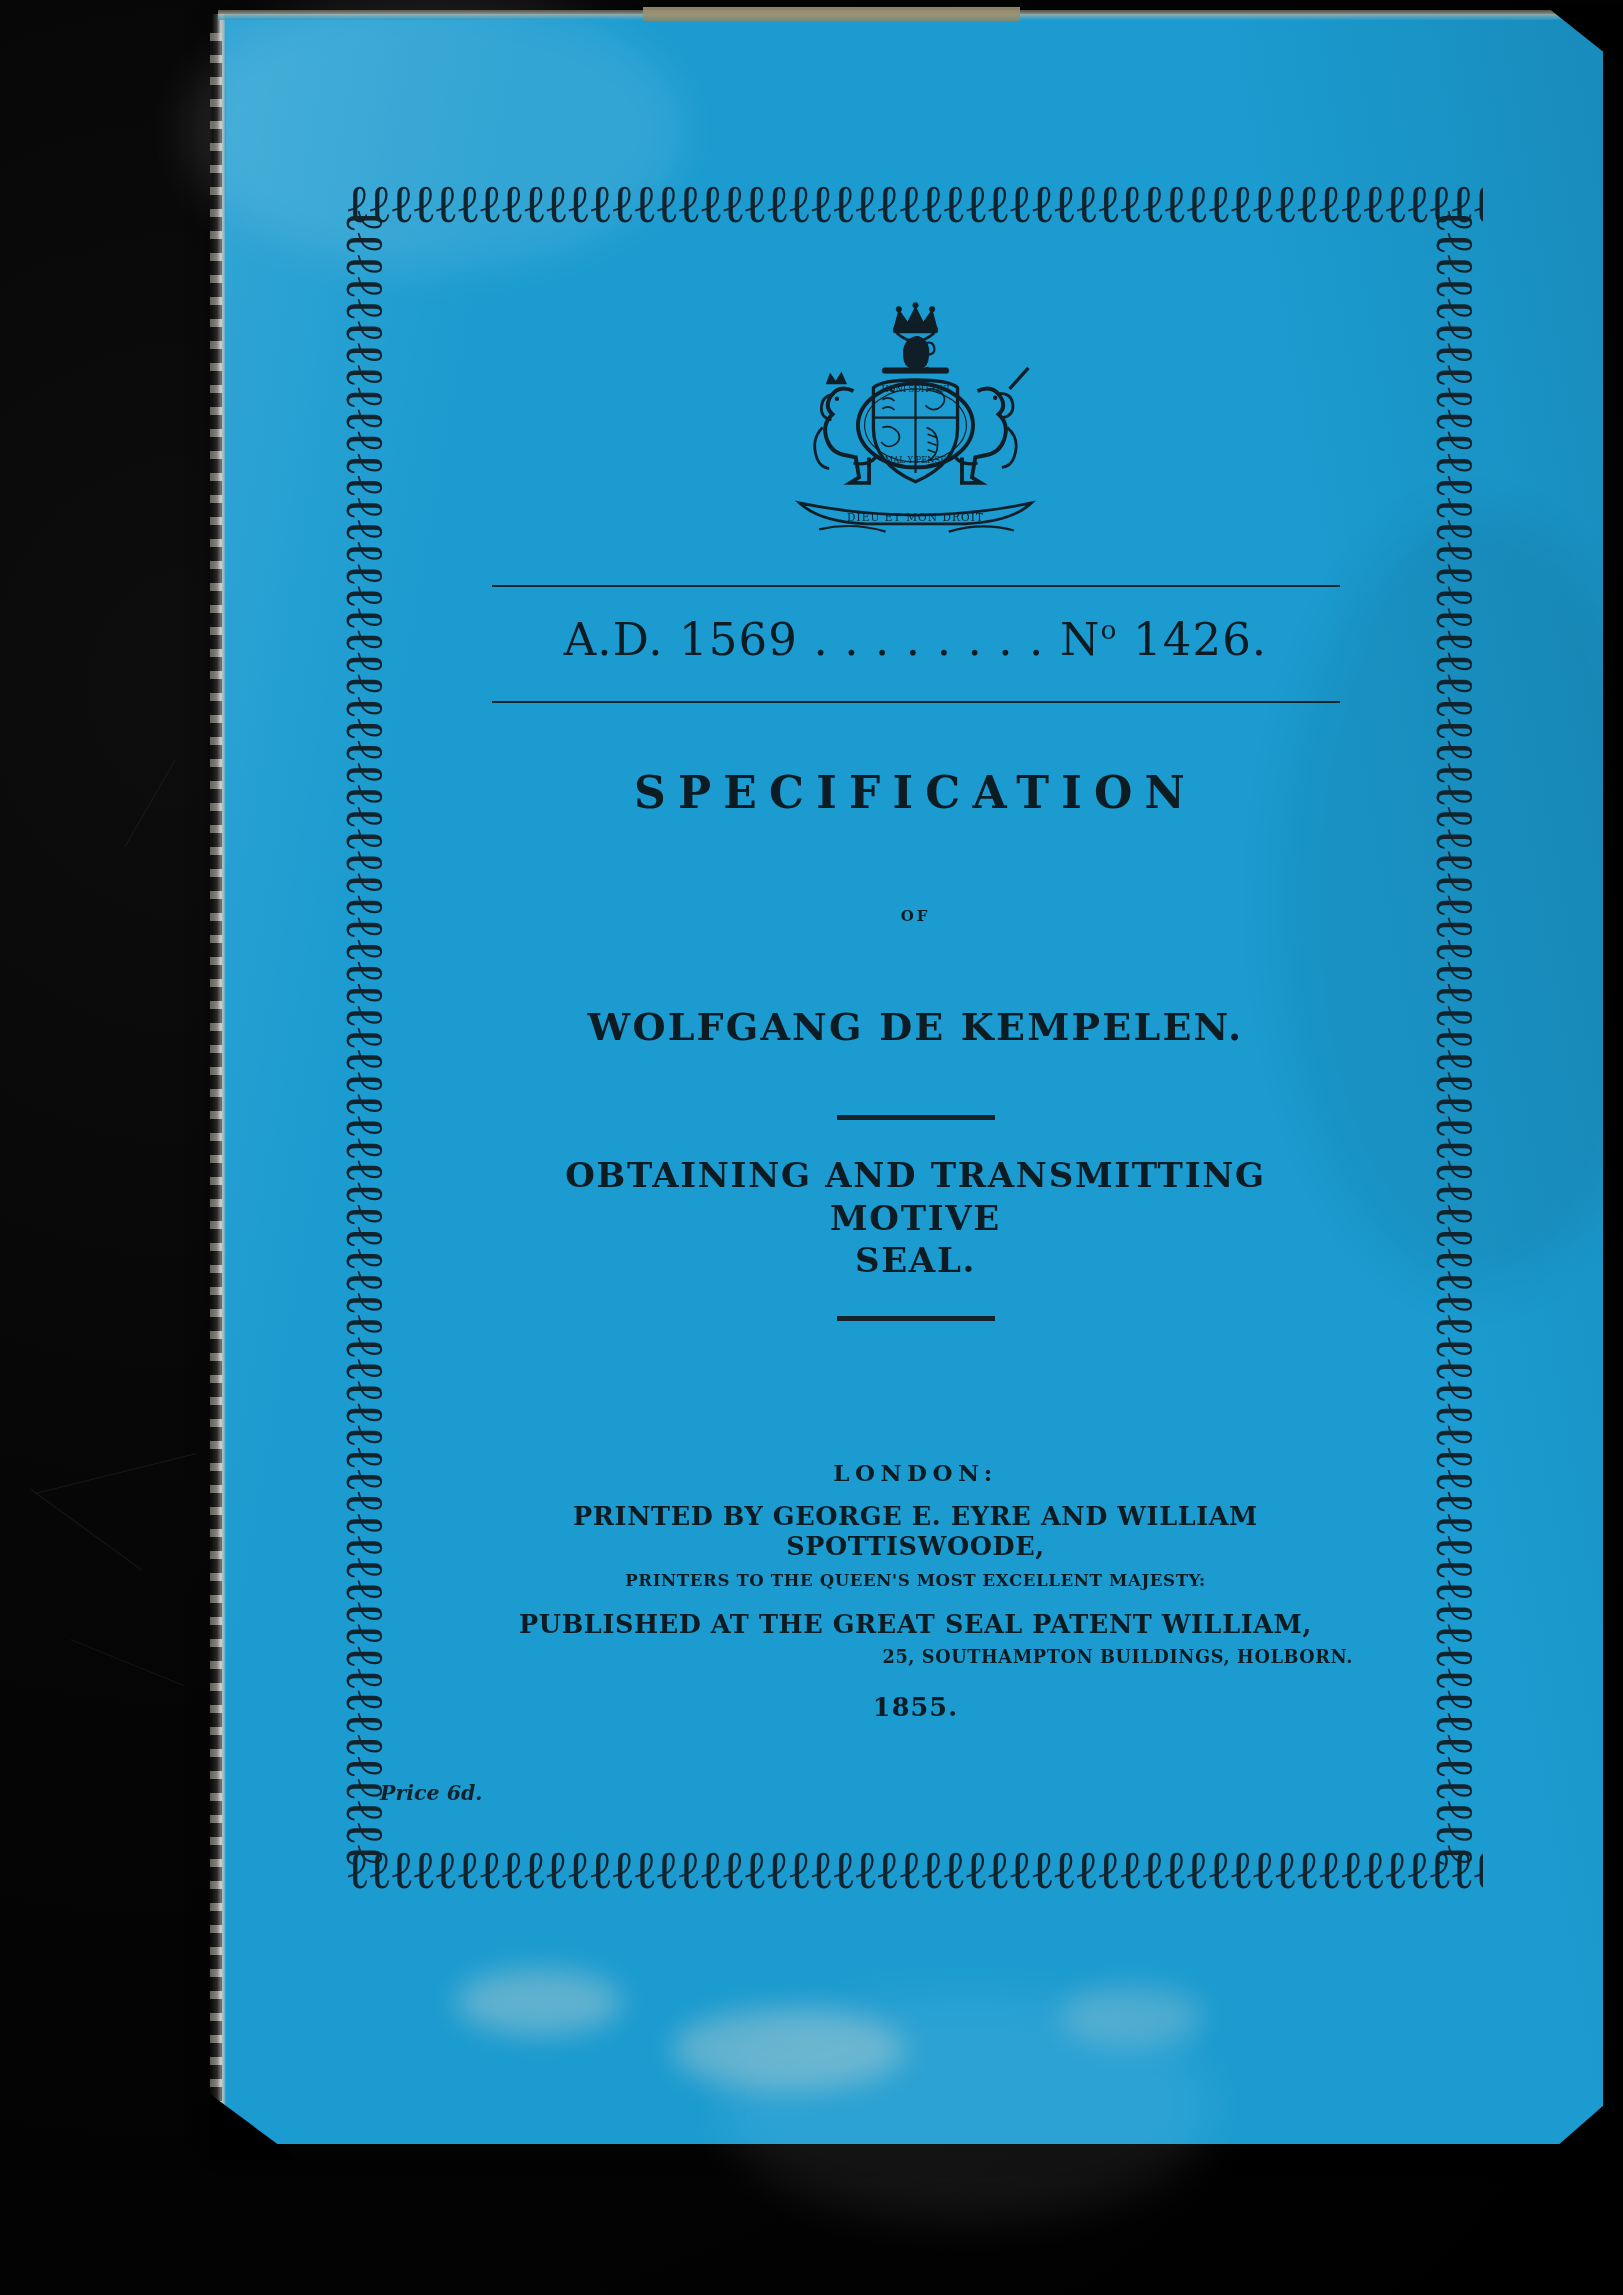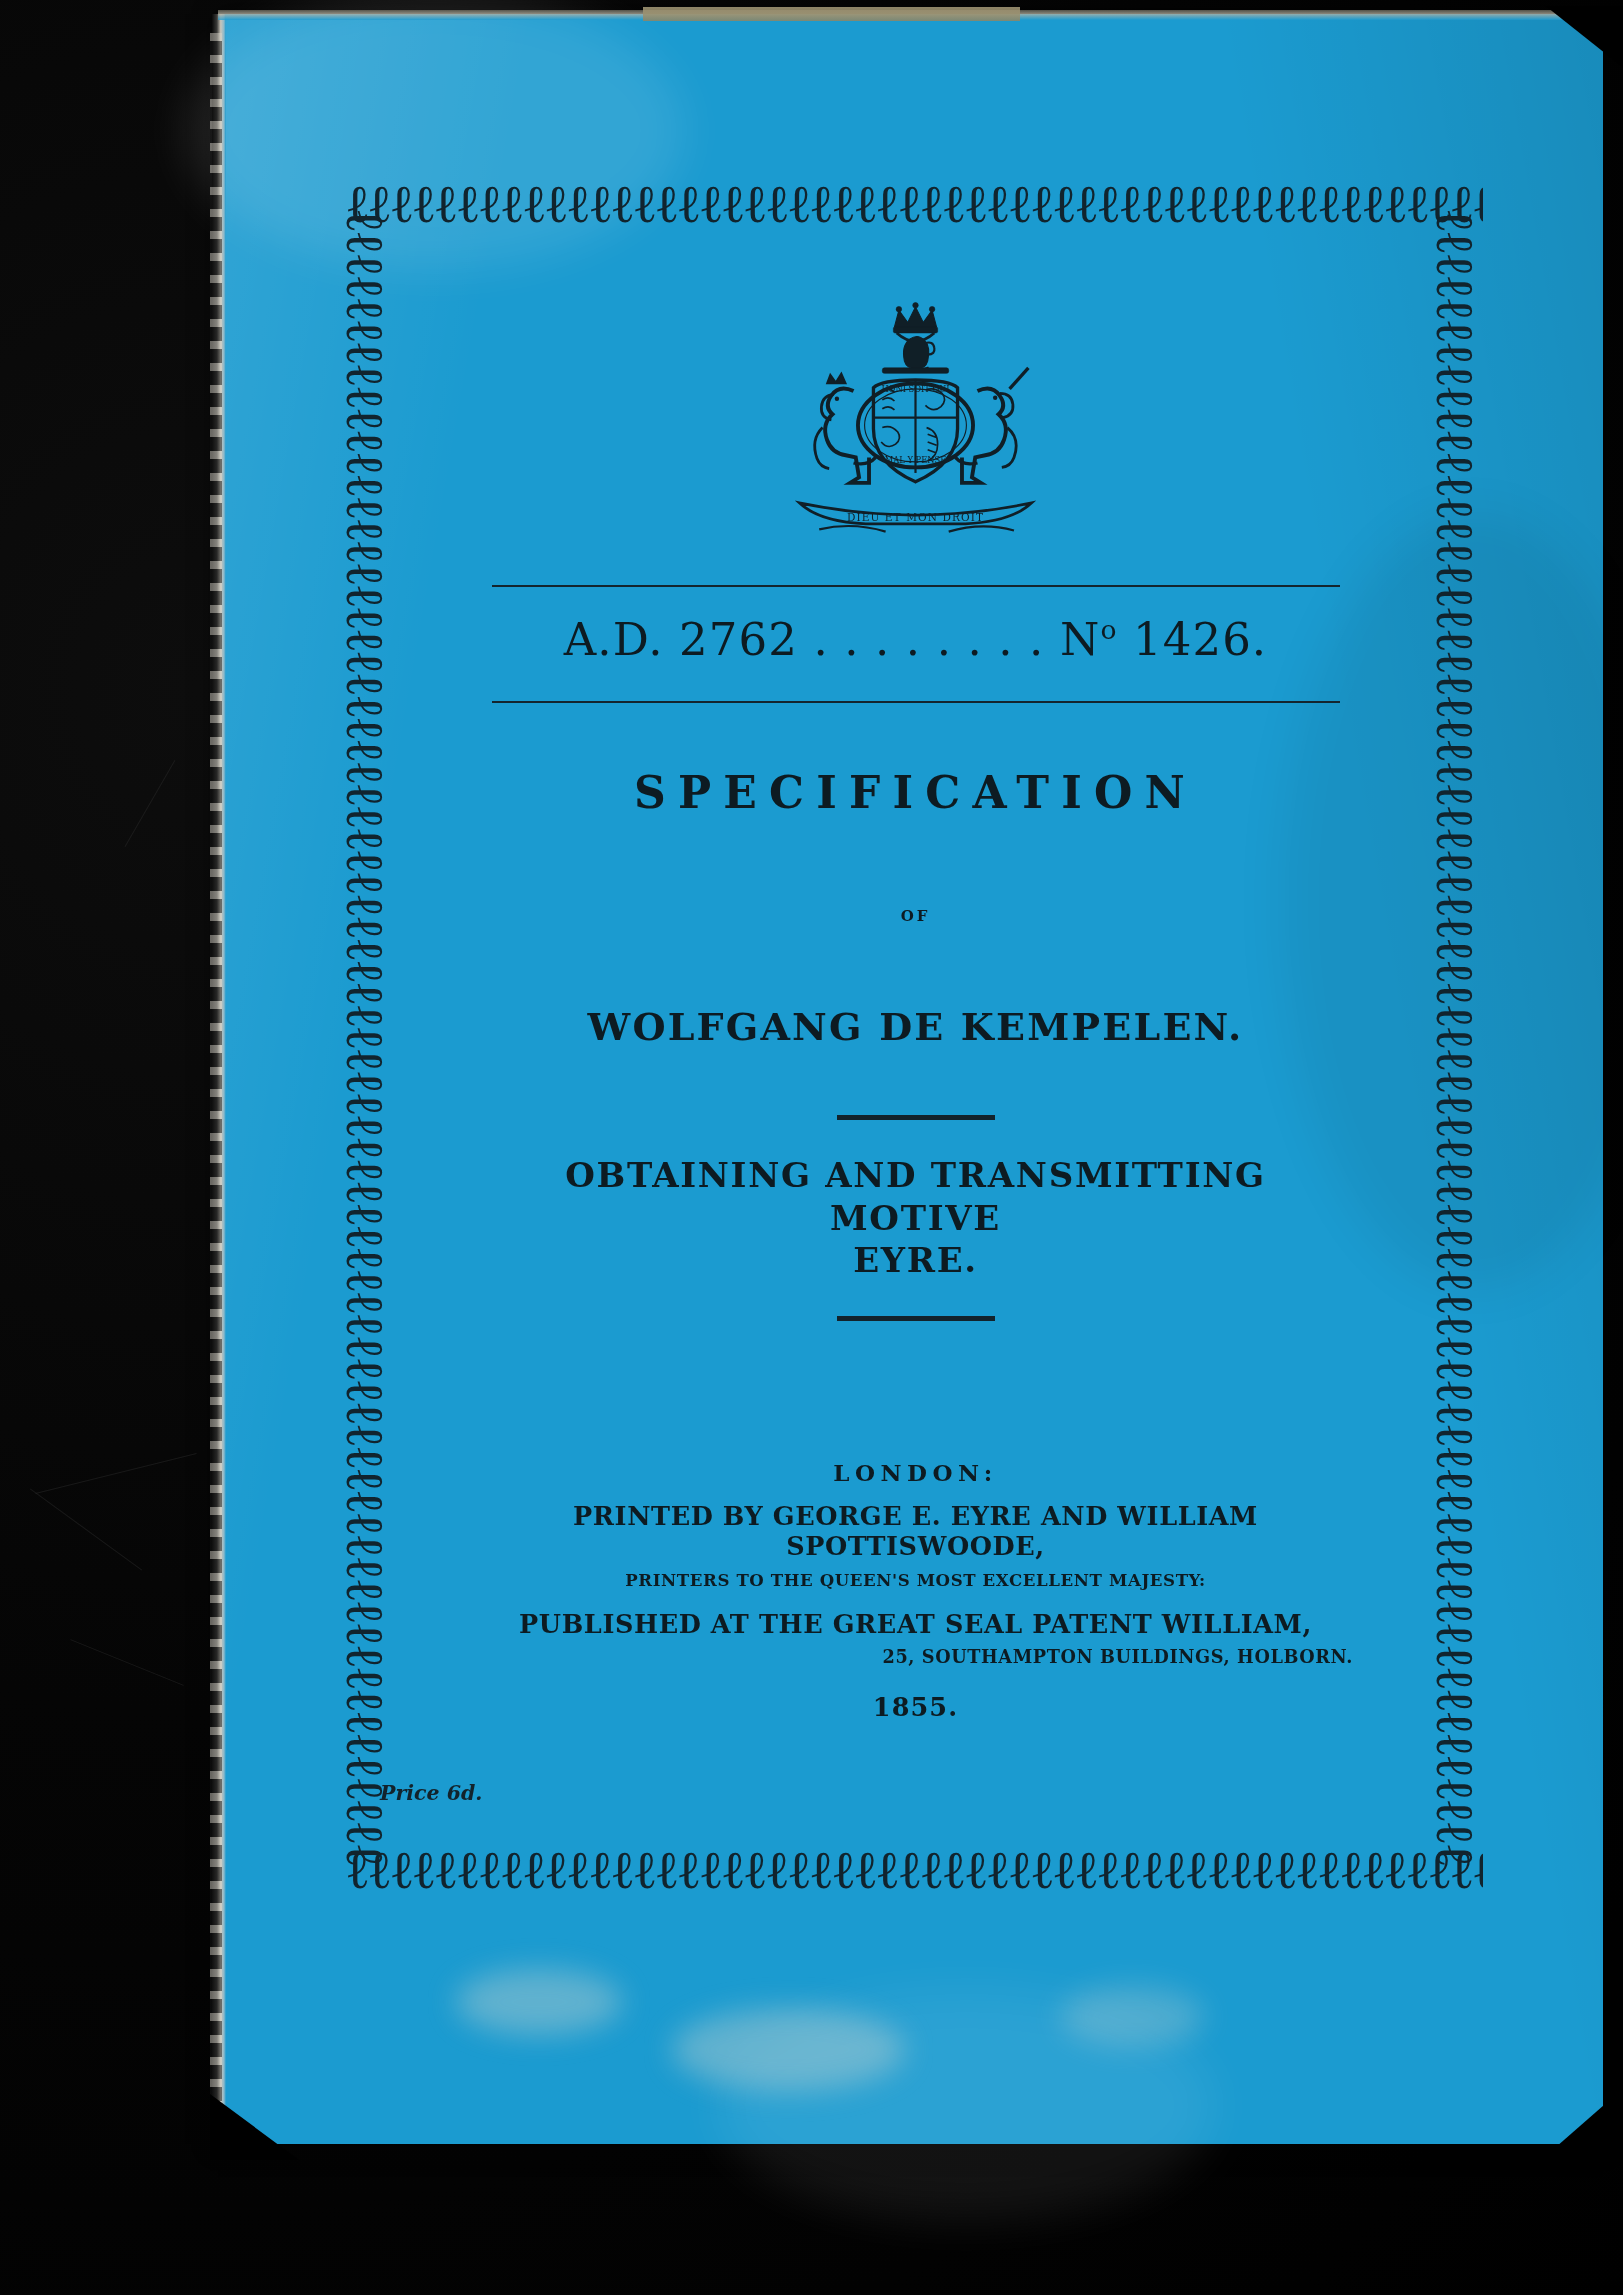--- a/index.html
+++ b/index.html
@@ -384,35 +384,35 @@
           <path d="M150,372 q210,44 420,0 q-36,34 -120,38 l-180,0 q-84,-4 -120,-38 Z" fill="none" stroke-width="5"></path>
           <text x="360" y="404" font-family="DejaVu Serif, serif" font-size="19" letter-spacing="2" text-anchor="middle" stroke="none" fill="#101f27">DIEU ET MON DROIT</text>
 
           <path d="M186,420 q60,-14 120,4 M420,424 q60,-18 118,-2" fill="none" stroke-width="4"></path>
         </g>
       </svg>
     </div>
 
     <div class="rule" id="rule-top"></div>
     <div id="ad-line">
-      <span>A.D. 2762</span>
+      <span>A.D. 1569</span>
       <span>. . . . . . . .</span>
       <span>N</span><span class="sup">o</span>
       <span>1426.</span>
     </div>
     <div class="rule" id="rule-bottom"></div>
 
     <div id="spec-word">SPECIFICATION</div>
     <div id="of-word">OF</div>
     <div id="inventor">WOLFGANG  DE  KEMPELEN.</div>
 
     <div class="short-rule"></div>
     <div id="subject">
       <div>OBTAINING  AND  TRANSMITTING  MOTIVE</div>
-      <div>EYRE.</div>
+      <div>SEAL.</div>
     </div>
     <div class="short-rule" id="short-rule-2"></div>
 
     <div id="imprint">
       <div class="london">LONDON:</div>
       <div class="printer">PRINTED BY GEORGE E. EYRE AND WILLIAM SPOTTISWOODE,</div>
       <div class="queen">PRINTERS TO THE QUEEN'S MOST EXCELLENT MAJESTY:</div>
       <div class="published">PUBLISHED AT THE GREAT SEAL PATENT WILLIAM,</div>
       <div class="address">25, SOUTHAMPTON BUILDINGS, HOLBORN.</div>
     </div>

